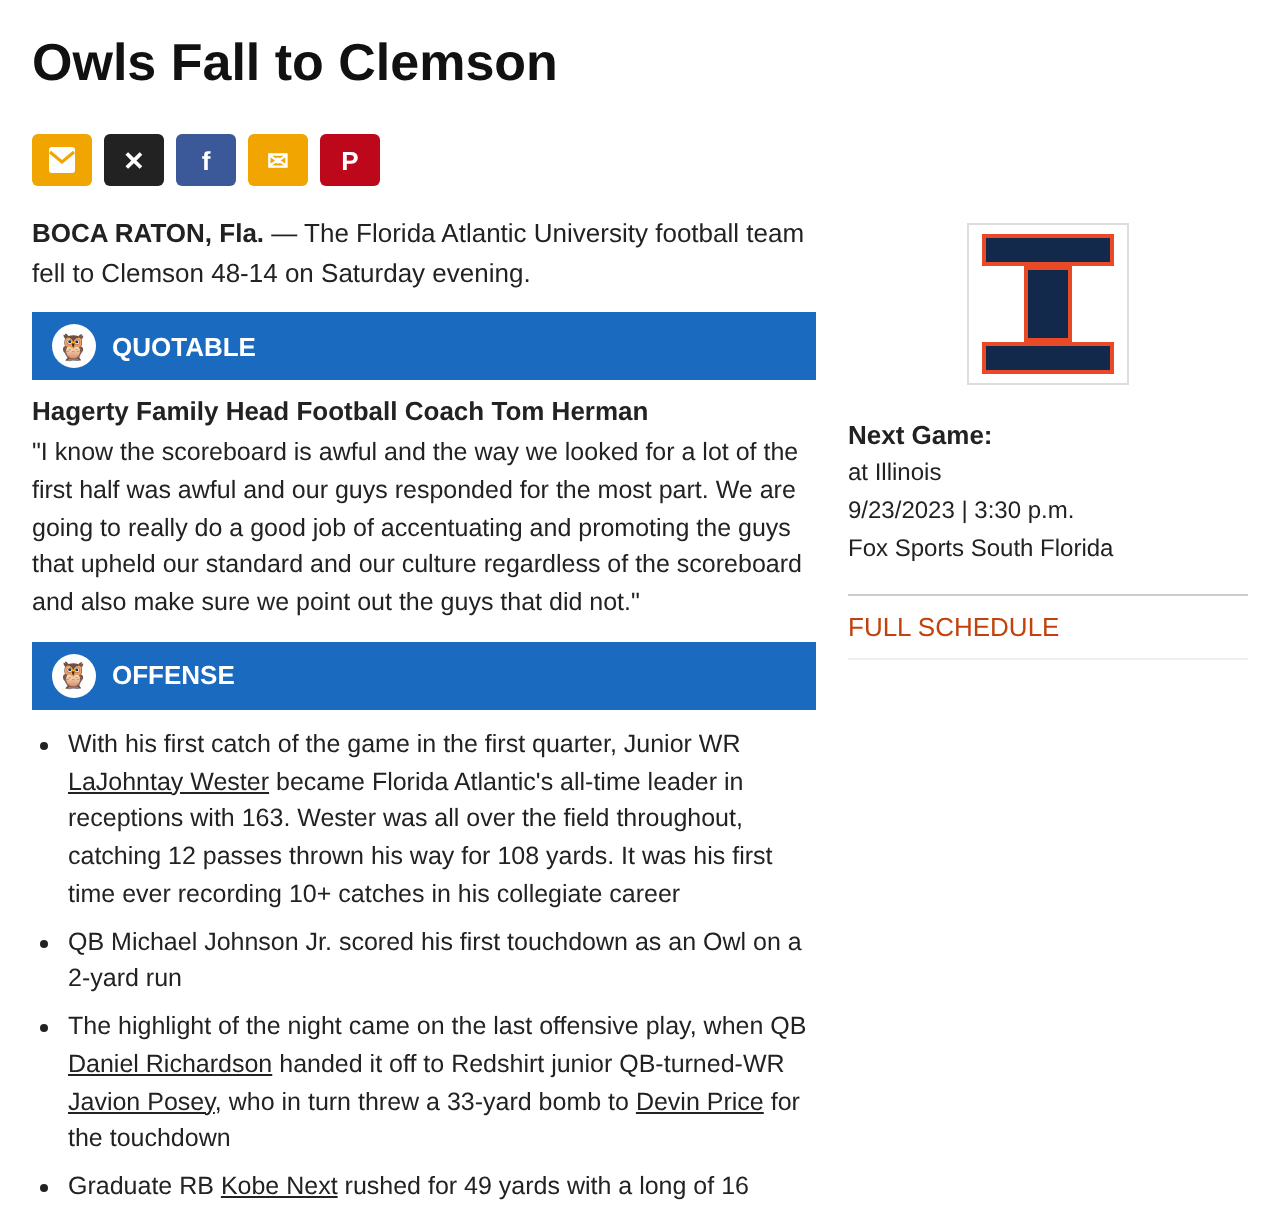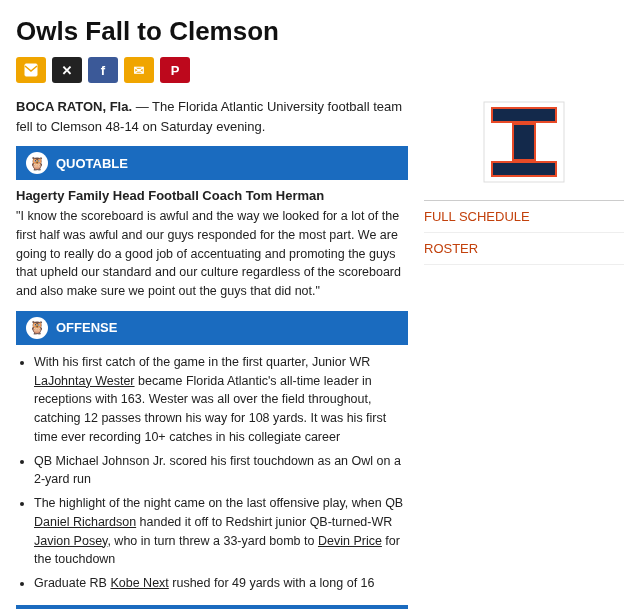--- a/index.html
+++ b/index.html
@@ -7,21 +7,21 @@
       font-family: Arial, sans-serif;
       font-size: 13px;
       color: #222;
       background: #fff;
       padding: 16px;
       max-width: 640px;
     }
     h1.article-title {
       font-size: 26px;
       font-weight: bold;
-      margin-bottom: 10px;
+      margin-bottom: 20px;
       color: #111;
     }
     .share-bar {
       display: flex;
       gap: 6px;
       margin-bottom: 14px;
     }
     .share-btn {
       width: 30px;
       height: 26px;
@@ -214,20 +214,25 @@
         <rect x="35" y="28" width="20" height="34" fill="#13294B"></rect>
 
         <rect x="12" y="64" width="66" height="16" fill="#E84A27"></rect>
         <rect x="14" y="66" width="62" height="12" fill="#13294B"></rect>
 
         <rect x="12" y="10" width="66" height="2" fill="#E84A27"></rect>
         <rect x="12" y="78" width="66" height="2" fill="#E84A27"></rect>
       </svg>
     </div>
 
+    <div class="next-game-box">
+      <p class="next-game-label">Next Game:</p>
+      <p class="next-game-detail">at Illinois</p>
+      <p class="next-game-detail">9/23/2023 | 3:30 p.m.</p>
+      <p class="next-game-detail">Fox Sports South Florida</p>
+    </div>
 
     <div class="side-links">
       <a class="side-link-item" href="#">FULL SCHEDULE</a>
-      <a class="side-link-item" href="#">ROSTER</a>
     </div>
 
   </div>
 </div>
 
 </body></html>

